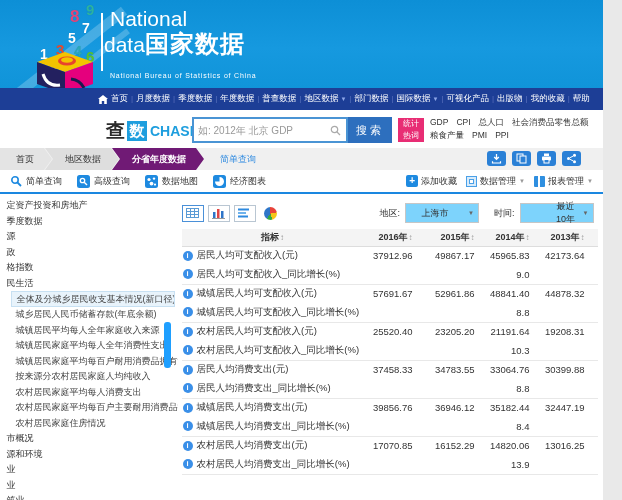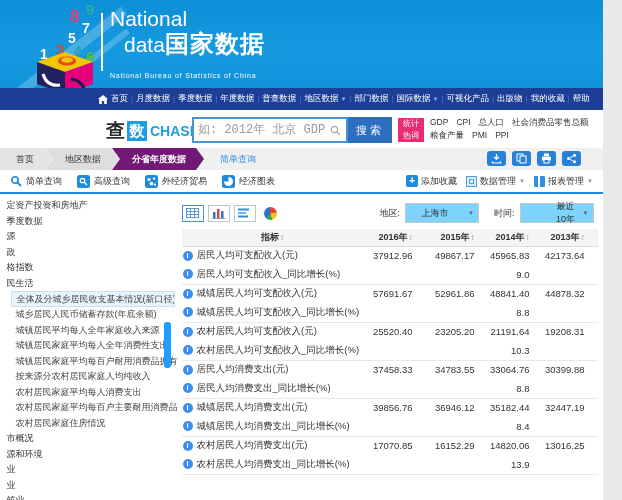--- a/index.html
+++ b/index.html
@@ -9,41 +9,41 @@
 
   
   .hero { position:relative; height:88px; background:linear-gradient(180deg,#0d8fd6 0%,#1699df 55%,#1094d9 100%); overflow:hidden; }
   .streak { position:absolute; background:rgba(255,255,255,.22); transform:rotate(-38deg); }
   .s1 { left:-28px; top:58px; width:170px; height:10px; }
   .s2 { left:-6px; top:74px; width:150px; height:6px; }
   #logo-digits span { position:absolute; font-weight:bold; text-shadow:0 0 1px rgba(0,0,0,.15); }
   .cube { position:absolute; left:34px; top:52px; }
   .hero-divider { position:absolute; left:101px; top:13px; width:2px; height:58px; background:#fff; }
   .hero-t1 { position:absolute; left:110px; top:7px; font-size:21px; color:#fff; }
-  .hero-t2 { position:absolute; left:124px; top:28px; color:#fff; }
+  .hero-t2 { position:absolute; left:104px; top:28px; color:#fff; }
   .hero-t2 .en { font-size:21px; }
   .hero-t2 .zh { font-size:24px; font-weight:bold; letter-spacing:1px; }
   .hero-sub1 { position:absolute; left:110px; top:61px; font-size:7.5px; letter-spacing:3.2px; color:#fff; white-space:nowrap; }
   .hero-sub2 { position:absolute; left:110px; top:72px; font-size:7px; letter-spacing:.8px; color:#fff; white-space:nowrap; }
 
   
   .mainnav { height:22px; background:#1d3e96; display:flex; align-items:center; padding-left:98px; color:#fff; font-size:8.5px; white-space:nowrap; overflow:hidden; }
   .nav-home { display:flex; align-items:center; gap:3px; cursor:pointer; }
   .nav-sep { color:#5a71bd; margin:0 3px; font-size:8px; }
   .nav-item { display:inline-flex; align-items:center; gap:2px; cursor:pointer; }
   .nav-caret { color:#8ea6e8; font-size:6px; }
 
   
   .search-row { position:relative; height:38px; background:#fff; }
   .chashu { position:absolute; left:106px; top:8px; display:flex; align-items:center; }
   .cha { font-size:19px; font-weight:bold; color:#2b2b2b; }
   .shu { font-size:15px; font-weight:bold; color:#fff; background:#1e9ede; width:20px; height:20px; line-height:20px; text-align:center; margin-left:2px; }
   .chashu-en { font-size:14px; font-weight:bold; color:#1e9ede; margin-left:3px; }
   .search-wrap { position:absolute; left:192px; top:7px; width:156px; height:26px; border:2px solid #4a94d4; background:#fff; display:flex; align-items:center; }
-  .search-wrap input { border:none; outline:none; flex:1; font-size:12px; padding:0 4px; color:#333; min-width:0; font-family:Liberation Mono, monospace; }
+  .search-wrap input { border:none; outline:none; flex:1; font-size:10px; padding:0 4px; color:#333; min-width:0; font-family:Liberation Sans, sans-serif; }
   .search-wrap input::placeholder { color:#999; }
   .input-mag { margin-right:5px; display:flex; }
   .search-btn { position:absolute; left:348px; top:7px; width:44px; height:26px; background:#2d6fbe; color:#fff; font-size:11px; text-align:center; line-height:26px; letter-spacing:3px; cursor:pointer; }
   .hot-badge { position:absolute; left:398px; top:8px; width:26px; height:24px; background:#e82d74; color:#fff; font-size:8px; text-align:center; line-height:12px; cursor:default; }
   .hot-words { position:absolute; left:430px; top:6px; width:172px; font-size:8.5px; color:#333; }
   .hot-line { display:flex; gap:8px; line-height:13px; white-space:nowrap; }
   .hot-word { cursor:pointer; }
 
   
   .crumb-row { position:relative; height:22px; background:#f0f0f0; display:flex; align-items:stretch; }
@@ -265,21 +265,21 @@
           <div class="tb-tab">
             <span class="tb-icon">
               <svg width="13" height="13" viewBox="0 0 13 13">
                 <rect width="13" height="13" rx="2.5" fill="#1e8ae0"></rect>
                 <circle cx="4" cy="4.5" r="1.6" fill="#fff"></circle>
                 <circle cx="9" cy="3.6" r="1.2" fill="#fff"></circle>
                 <circle cx="6.5" cy="8.6" r="1.9" fill="#fff"></circle>
                 <circle cx="10" cy="9.6" r="1.1" fill="#fff"></circle>
               </svg>
             </span>
-            <span>外经济贸易</span>
+            <span>数据地图</span>
           </div>
           <div class="tb-tab">
             <span class="tb-icon">
               <svg width="13" height="13" viewBox="0 0 13 13">
                 <rect width="13" height="13" rx="2.5" fill="#1e8ae0"></rect>
                 <path d="M6.5 2 A4.5 4.5 0 1 1 2 6.5 L6.5 6.5 Z" fill="#fff"></path>
               </svg>
             </span>
             <span>经济图表</span>
           </div>

